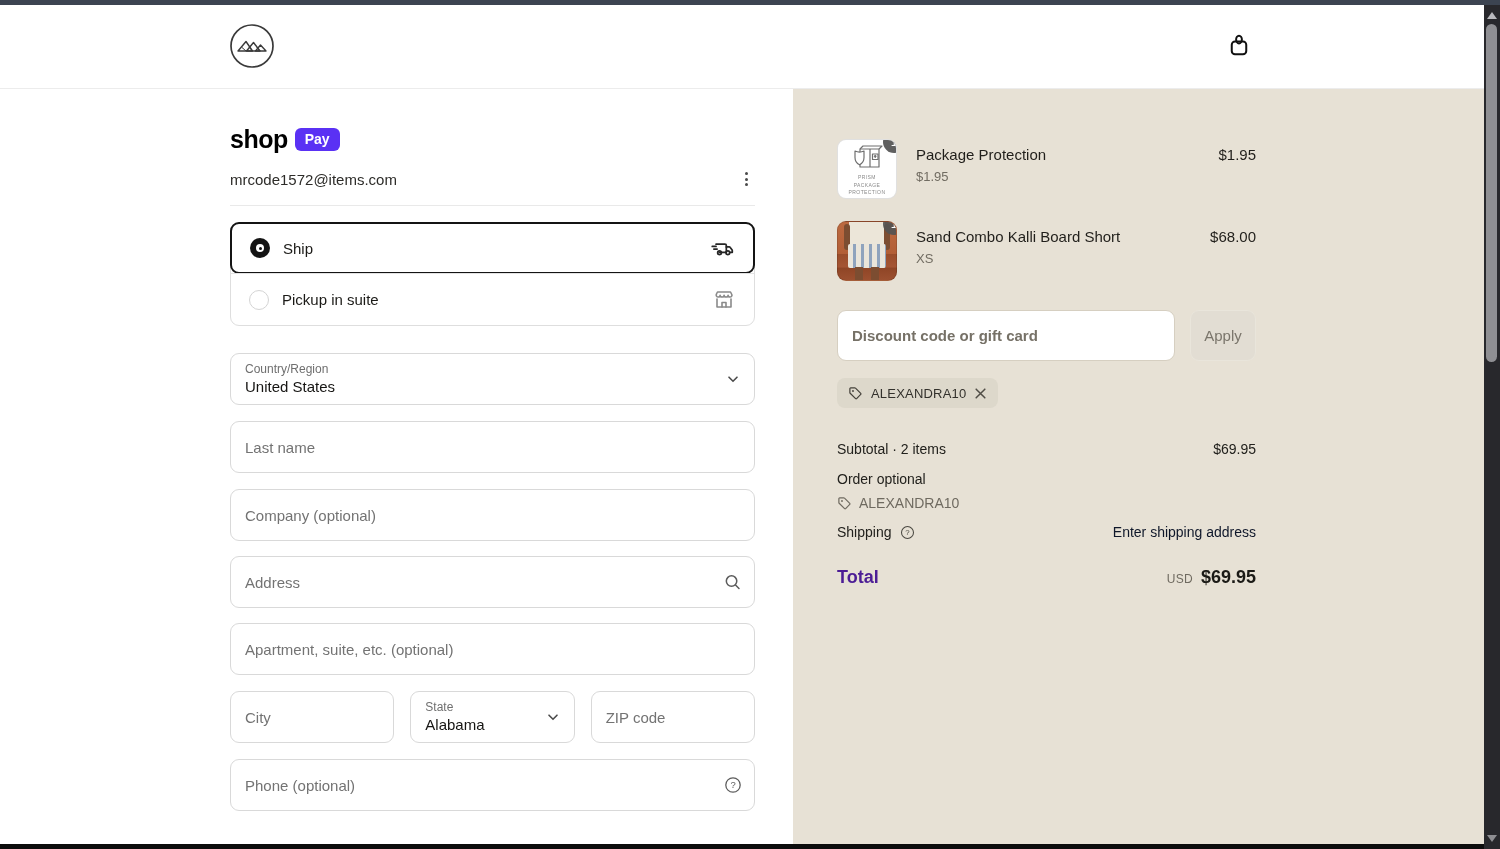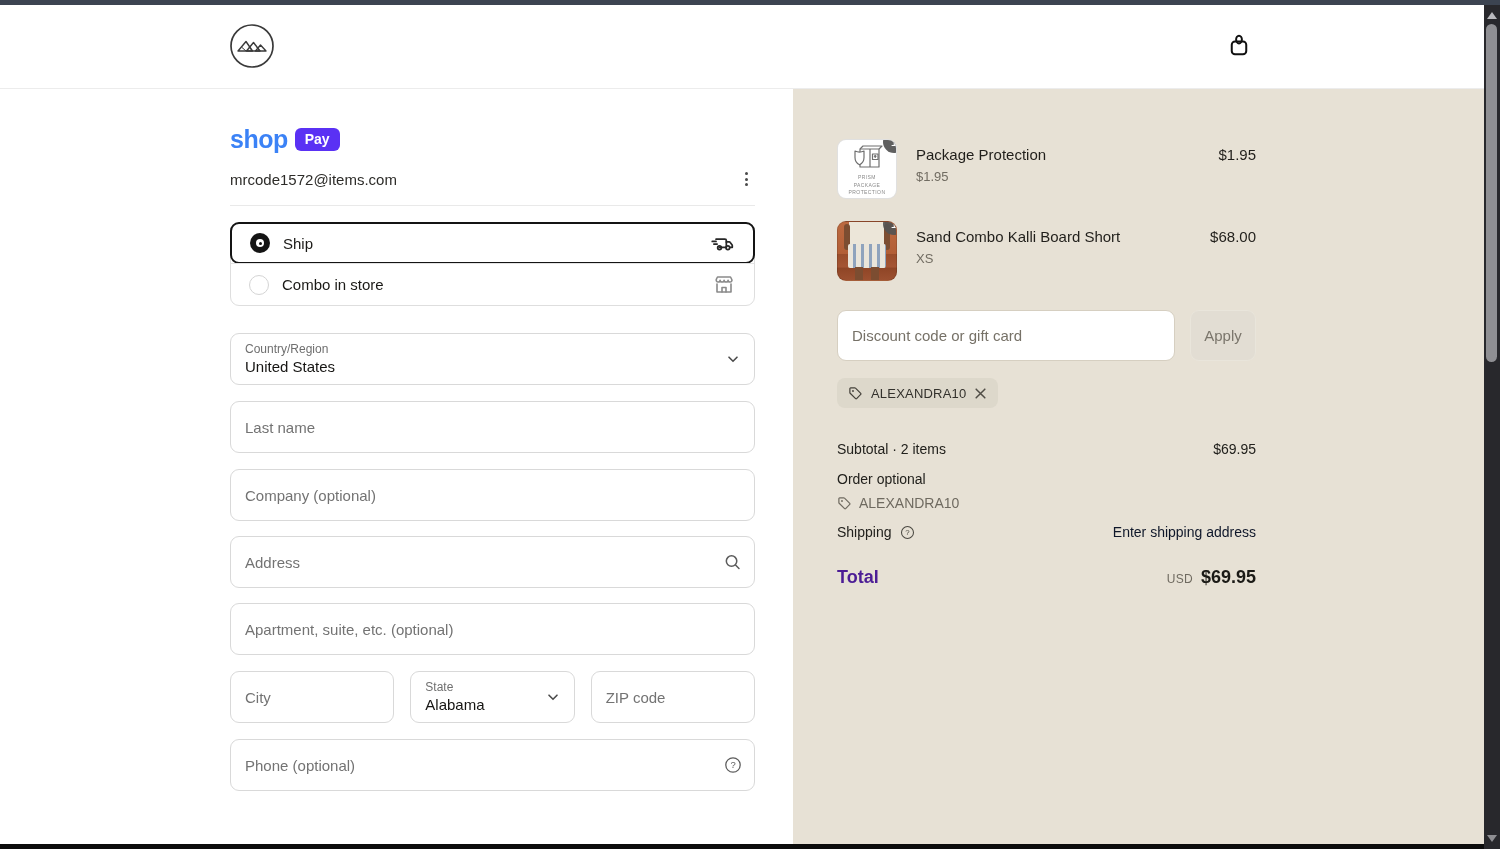--- a/index.html
+++ b/index.html
@@ -22,32 +22,32 @@
   .logo { position:absolute; left:228px; top:17px; width:48px; height:48px; }
   .cart-btn { position:absolute; right:230px; top:26px; width:30px; height:30px; cursor:pointer; }
 
   .content { flex:1; display:flex; min-height:0; }
   .left-pane { width:793px; background:#fff; flex:0 0 auto; }
   .right-pane { flex:1; background:#e7e1d5; }
 
   
   .form-col { width:525px; margin:36px 0 0 230px; }
   .shoppay { display:flex; align-items:center; gap:7px; height:28px; }
-  .shoppay .shop-word { color:#3b82f6; font-size:25px; font-weight:800; letter-spacing:-0.5px; line-height:1; }
+  .shoppay .shop-word { color:#000000; font-size:25px; font-weight:800; letter-spacing:-0.5px; line-height:1; }
   .shoppay .pay-badge { background:#5a31f4; color:#fff; font-size:14px; font-weight:700;
     border-radius:6px; padding:4px 10px 5px; line-height:1; }
   .email-row { margin-top:15px; display:flex; justify-content:space-between; align-items:center; height:22px; }
   .email-text { font-size:15px; color:#2d2c29; }
   .kebab { width:18px; height:18px; display:flex; flex-direction:column; align-items:center; justify-content:center; gap:2.5px; cursor:pointer; }
   .kebab i { width:3px; height:3px; background:#4a4a4a; border-radius:50%; display:block; }
   .divider { margin-top:15px; height:1px; background:#e9e9e9; }
   h2.delivery { margin-top:30px; font-size:21px; font-weight:700; color:#1b1a17; }
 
   .option-group { margin-top:16px; border:1px solid #dedede; border-radius:9px; background:#fff; }
-  .option-row { height:42px; display:flex; align-items:center; padding:0 18px; position:relative; cursor:pointer; }
+  .option-row { height:52px; display:flex; align-items:center; padding:0 18px; position:relative; cursor:pointer; }
   .option-row.selected { border:2px solid #141414; border-radius:9px; margin:-1px; background:#fff; }
   .radio { width:20px; height:20px; border-radius:50%; flex:0 0 auto; position:relative; }
   .radio.on { background:#141414; }
   .radio.on::after { content:""; position:absolute; left:6px; top:6px; width:8px; height:8px; background:#fff; border-radius:50%; }
   .radio.on::before { content:""; position:absolute; left:8.5px; top:8.5px; width:3px; height:3px; background:#141414; border-radius:50%; z-index:1; }
   .radio.off { border:1px solid #d4d4d4; background:#fff; }
   .option-label { margin-left:13px; font-size:15px; color:#1b1a17; flex:1; }
   .option-icon { color:#2b2b2b; display:flex; }
   .option-row + .option-row { border-top:1px solid #e3e3e3; }
 
@@ -82,21 +82,21 @@
     background:repeating-linear-gradient(90deg,#eae5da 0 5px,#8fa3bd 5px 8px); }
   .thumb-photo .leg-l, .thumb-photo .leg-r { position:absolute; top:45px; width:8px; height:15px; background:#7c4d31; }
   .thumb-photo .leg-l { left:17px; } .thumb-photo .leg-r { right:17px; }
   .item-main { flex:1; min-width:0; padding-top:7px; }
   .item-name { font-size:15px; color:#211f1b; }
   .item-variant { font-size:13px; color:#716c62; margin-top:6px; }
   .item-price { font-size:15px; color:#211f1b; padding-top:7px; white-space:nowrap; }
 
   .discount-row { margin-top:29px; display:flex; gap:15px; }
   .discount-input { flex:1; height:51px; border:1px solid #d6cfc1; border-radius:9px; background:#fff;
-    font-size:15px; color:#1a1a1a; padding:0 14px; outline:none; font-family:inherit; }
+    font-size:15px; color:#1a1a1a; padding:0 14px; outline:none; font-family:inherit;font-weight:bold; }
   .discount-input::placeholder { color:#767167; opacity:1; }
   .apply-btn { width:66px; height:51px; border:1px solid #e9e5db; border-radius:9px; background:#e2ddd3;
     color:#7a756b; font-size:15px; cursor:pointer; font-family:inherit; }
 
   .pill { margin-top:17px; display:inline-flex; align-items:center; gap:8px; height:30px;
     background:#ddd8cb; border-radius:8px; padding:0 11px; }
   .pill .pill-text { font-size:13px; color:#33312c; letter-spacing:0.2px; }
   .pill .pill-tag { color:#44413a; display:flex; }
   .pill .pill-x { color:#504d46; display:flex; cursor:pointer; }
 
@@ -173,21 +173,21 @@
                 <path d="M6.5 8.5h8.2c.7 0 1.3.6 1.3 1.3v6.2H9.5"></path>
                 <path d="M16 11h2.6c.4 0 .8.2 1 .5l1.6 2.1c.2.3.3.6.3 1V16h-1.6"></path>
                 <circle cx="9.7" cy="16.4" r="1.7"></circle>
                 <circle cx="17.4" cy="16.4" r="1.7"></circle>
                 <path d="M3 10.5h3.5M4.5 13h3"></path>
               </svg>
             </span>
           </div>
           <div class="option-row">
             <span class="radio off"></span>
-            <span class="option-label">Combo in store</span>
+            <span class="option-label">Pickup in suite</span>
             <span class="option-icon" style="color:#8a8a8a">
               <svg width="24" height="24" viewBox="0 0 24 24" fill="none" stroke="currentColor" stroke-width="1.6" stroke-linecap="round" stroke-linejoin="round">
                 <path d="M5 11v8h14v-8"></path>
                 <path d="M4.2 6.5 5.5 4h13l1.3 2.5c.5 1-.2 2.5-1.8 2.5-1.1 0-1.9-.8-1.9-1.8 0 1-.9 1.8-2 1.8s-2-.8-2-1.8c0 1-.9 1.8-2 1.8s-2-.8-2-1.8c0 1-.8 1.8-1.9 1.8-1.6 0-2.3-1.5-1.8-2.5Z"></path>
                 <path d="M10 19v-4.5h4V19"></path>
               </svg>
             </span>
           </div>
         </div>
 

